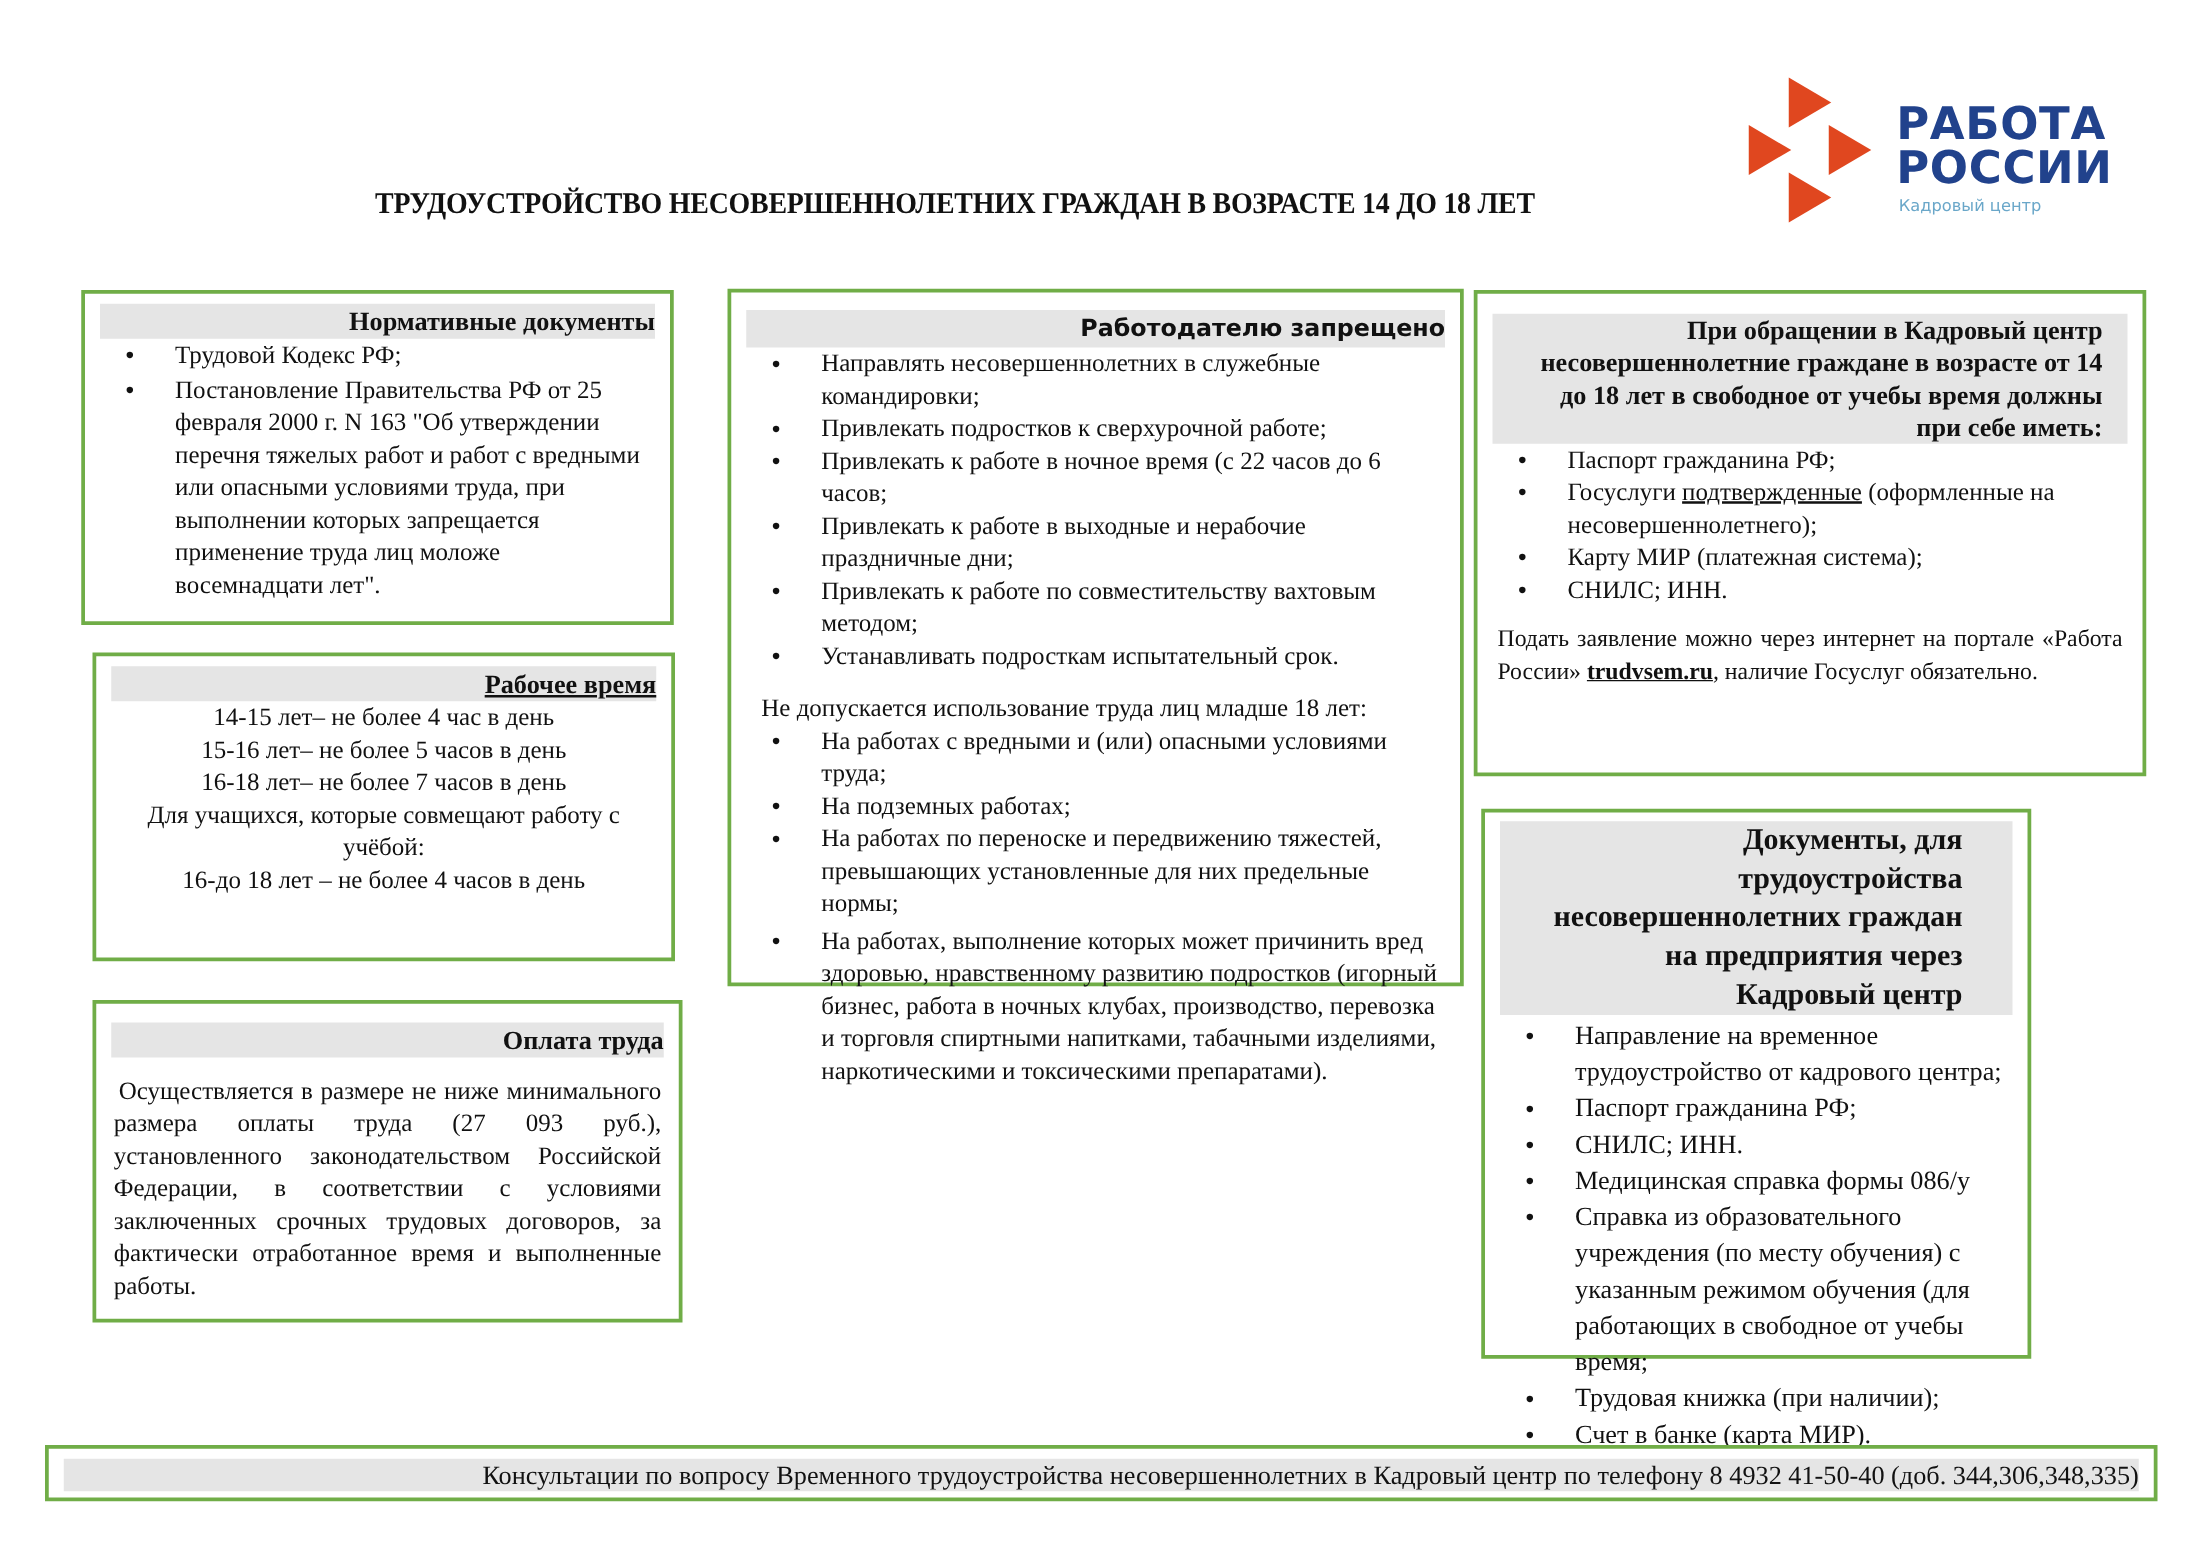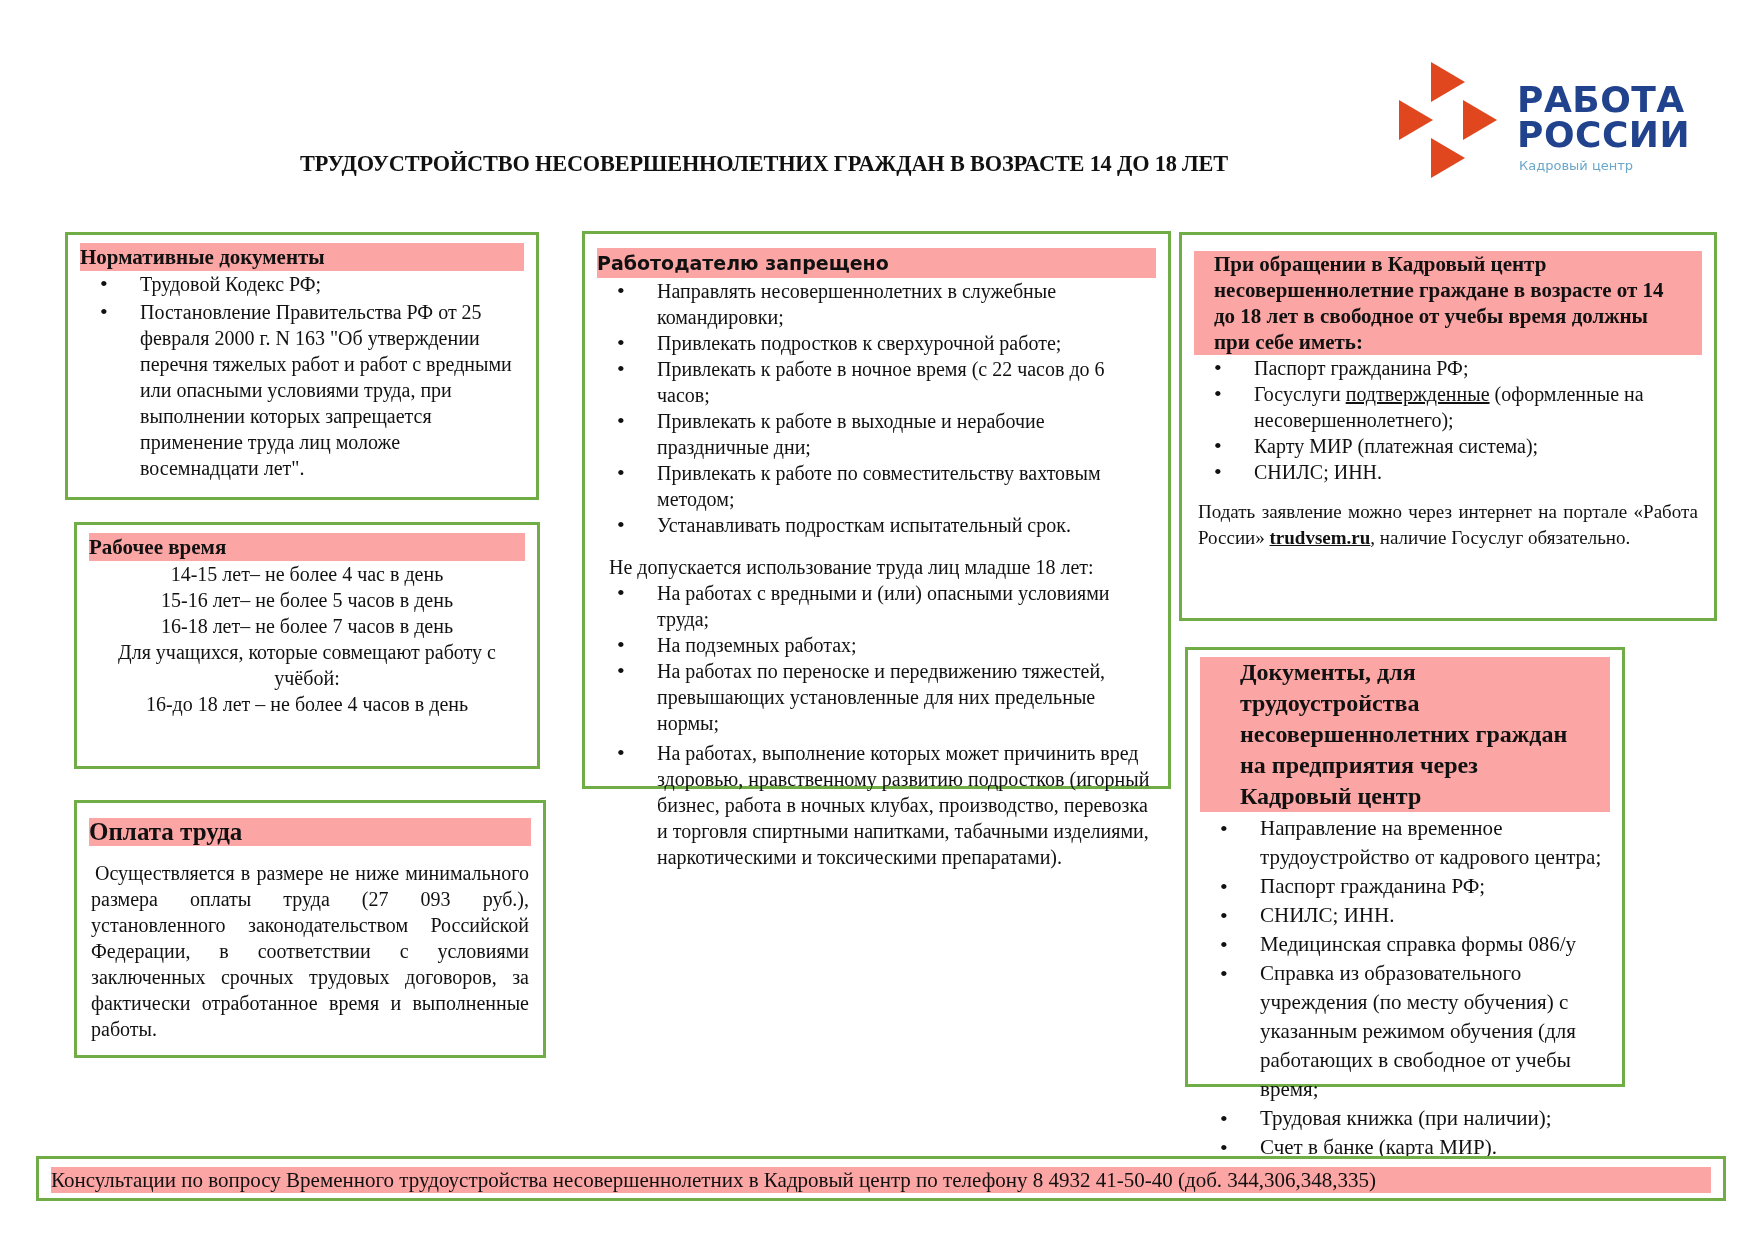--- a/index.html
+++ b/index.html
@@ -6,21 +6,21 @@
   body { width: 1755px; height: 1241px; position: relative; overflow: hidden;
          font-family: "Liberation Serif", serif; color: #111; }
   .abs { position: absolute; }
   .title { left: 300px; top: 150px; width: 1070px; text-align: left;
            font-weight: bold; font-size: 24px; letter-spacing: -0.2px; transform: scaleX(0.93); transform-origin: left center; white-space: nowrap; }
   .logo { left: 1395px; top: 60px; width: 300px; height: 125px; }
   .logo .logo-text1 { position: absolute; left: 122px; top: 22px; font-family: "DejaVu Sans", sans-serif; font-weight: bold; font-size: 36px; color: #21428c; line-height: 36px; letter-spacing: 0.5px; }
   .logo .logo-text2 { position: absolute; left: 122px; top: 56px; font-family: "DejaVu Sans", sans-serif; font-weight: bold; font-size: 36px; color: #21428c; line-height: 38px; letter-spacing: 0.5px; }
   .logo .logo-sub { position: absolute; left: 124px; top: 98px; font-family: "DejaVu Sans", sans-serif; font-size: 13px; color: #6aa7c9; }
   .box { border: 3px solid #70ad47; box-sizing: border-box; background: #fff; }
-  .band { background: #fca5a5; text-align: left; font-weight: bold; }
+  .band { background: #e5e5e5; text-align: right; font-weight: bold; }
   ul.bl { margin: 0; padding: 0; list-style: none; }
   ul.bl li { position: relative; padding-left: 72px; }
   ul.bl li::before { content: "\2022"; position: absolute; left: 32px; top: 0; font-size: 22px; }
   .txt { font-size: 20px; line-height: 26px; }
   .just { text-align: justify; }
   u { text-decoration: underline; }
   .link { font-weight: bold; text-decoration: underline; }
 </style>
 </head>
 <body>
@@ -41,32 +41,32 @@
 
 <div class="abs box" style="left:65px;top:232px;width:474px;height:268px;">
   <div class="band" style="margin:8px 12px 0 12px;font-size:21px;line-height:28px;">Нормативные документы</div>
   <ul class="bl txt" style="padding-right:20px;">
     <li style="margin-bottom:2px;">Трудовой Кодекс РФ;</li>
     <li>Постановление Правительства РФ от 25 февраля 2000 г. N 163 "Об утверждении перечня тяжелых работ и работ с вредными или опасными условиями труда, при выполнении которых запрещается применение труда лиц моложе восемнадцати лет".</li>
   </ul>
 </div>
 
 <div class="abs box" style="left:74px;top:522px;width:466px;height:247px;">
-  <div class="band" style="margin:8px 12px 0 12px;font-size:21px;line-height:28px;">Рабочее время</div>
+  <div class="band" style="margin:8px 12px 0 12px;font-size:21px;line-height:28px;text-decoration:underline;">Рабочее время</div>
   <div class="txt" style="text-align:center;padding:0 14px;">
     <div>14-15 лет– не более 4 час в день</div>
     <div>15-16 лет– не более 5 часов в день</div>
     <div>16-18 лет– не более 7 часов в день</div>
     <div>Для учащихся, которые совмещают работу с учёбой:</div>
     <div>16-до 18 лет – не более 4 часов в день</div>
   </div>
 </div>
 
 <div class="abs box" style="left:74px;top:800px;width:472px;height:258px;">
-  <div class="band" style="margin:15px 12px 0 12px;font-size:25px;line-height:28px;">Оплата труда</div>
+  <div class="band" style="margin:15px 12px 0 12px;font-size:21px;line-height:28px;">Оплата труда</div>
   <div class="txt just" style="padding:14px 14px 0 14px;text-indent:4px;">Осуществляется в размере не ниже минимального размера оплаты труда (27 093 руб.), установленного законодательством Российской Федерации, в соответствии с условиями заключенных срочных трудовых договоров, за фактически отработанное время и выполненные работы.</div>
 </div>
 
 <div class="abs box" style="left:582px;top:231px;width:589px;height:558px;">
   <div class="band" style="margin:14px 12px 0 12px;font-family:'DejaVu Sans',sans-serif;font-size:19px;line-height:30px;">Работодателю запрещено</div>
   <ul class="bl txt" style="padding-right:16px;margin-top:0;">
     <li>Направлять несовершеннолетних в служебные командировки;</li>
     <li>Привлекать подростков к сверхурочной работе;</li>
     <li>Привлекать к работе в ночное время (с 22 часов до 6 часов;</li>
     <li>Привлекать к работе в выходные и нерабочие праздничные дни;</li>

